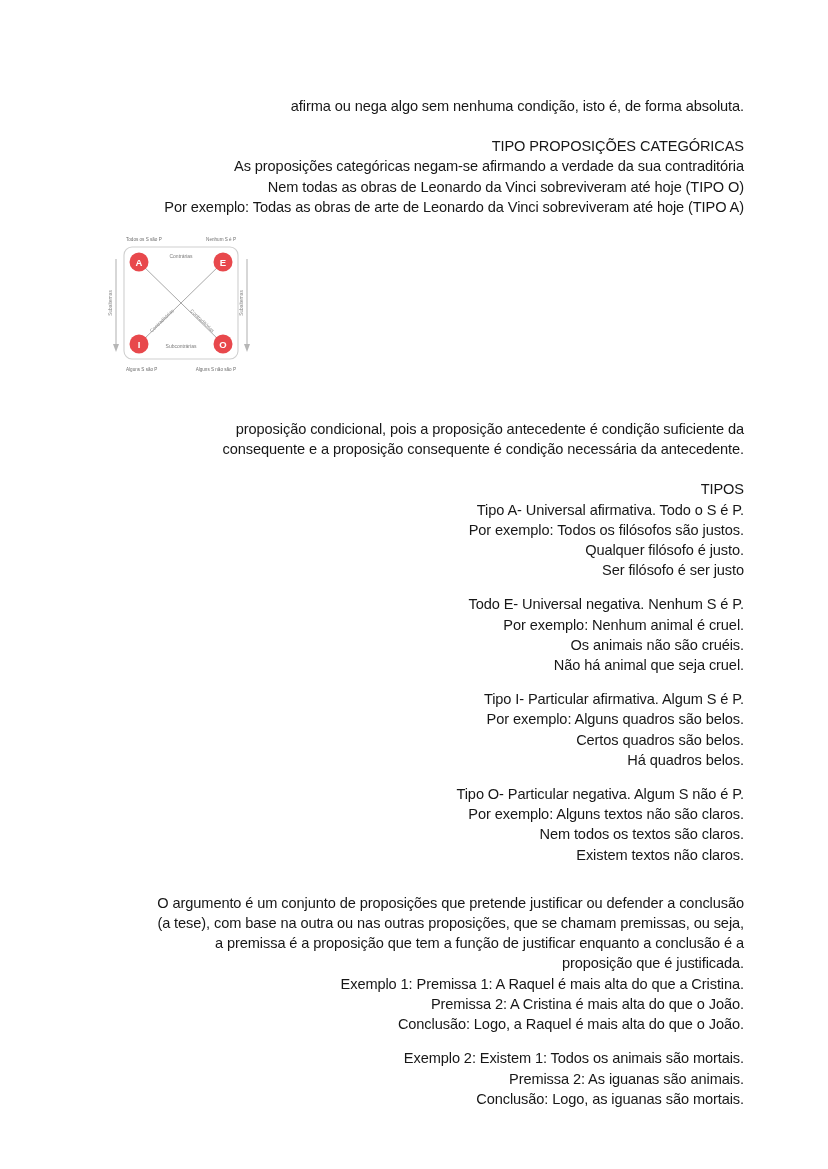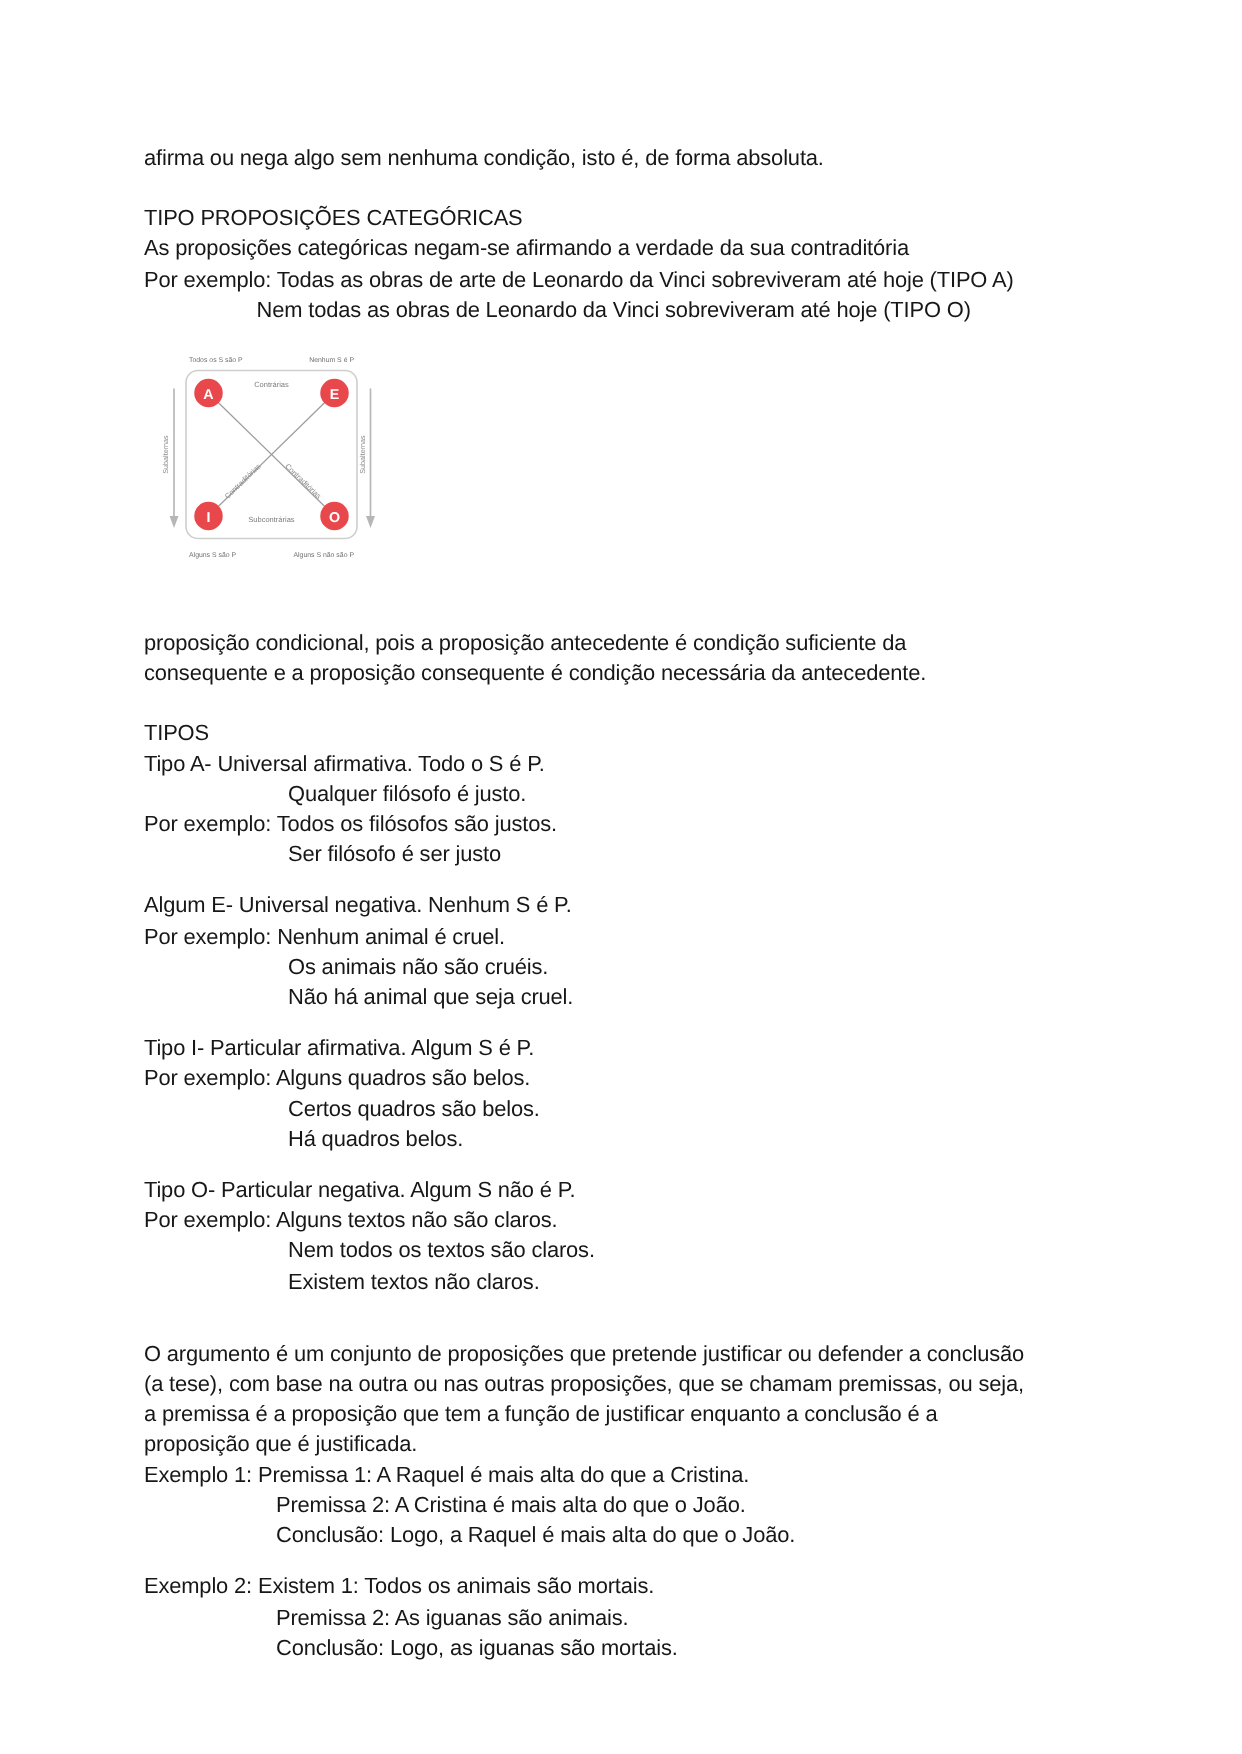--- a/index.html
+++ b/index.html
@@ -15,20 +15,21 @@
     color: #1a1a1a;
     position: relative;
     overflow: hidden;
   }
   .page {
     position: absolute;
     left: 0; top: 0;
     width: 828px;
     height: 1169px;
     background: #ffffff;
+    text-align: right;
   }
   .content {
     position: absolute;
     left: 96px;
     top: 96px;
     width: 648px;
   }
   p, .line {
     margin: 0;
     font-size: 14.6px;
@@ -60,22 +61,22 @@
 <div class="page">
   <div class="content">
 
     <p class="line">afirma ou nega algo sem nenhuma condição, isto é, de forma absoluta.</p>
 
     <div class="spacer-md"></div>
 
     <div class="block">
       <p class="line">TIPO PROPOSIÇÕES CATEGÓRICAS</p>
       <p class="line">As proposições categóricas negam-se afirmando a verdade da sua contraditória</p>
+      <p class="line indent-1">Nem todas as obras de Leonardo da Vinci sobreviveram até hoje (TIPO O)</p>
       <p class="line">Por exemplo: Todas as obras de arte de Leonardo da Vinci sobreviveram até hoje (TIPO A)</p>
-      <p class="line indent-1">Nem todas as obras de Leonardo da Vinci sobreviveram até hoje (TIPO O)</p>
     </div>
 
     <div class="spacer-sm"></div>
 
     <div class="figure">
       <svg width="168" height="152" viewBox="0 0 168 152" xmlns="http://www.w3.org/2000/svg">
 
         <rect x="18" y="16" width="114" height="112" rx="8" ry="8" fill="none" stroke="#cfcfcf" stroke-width="1.1"></rect>
 
         <line x1="33" y1="31" x2="117" y2="113" stroke="#9e9e9e" stroke-width="0.9"></line>
@@ -120,29 +121,29 @@
       <p class="line">consequente e a proposição consequente é condição necessária da antecedente.</p>
     </div>
 
     <div class="spacer-md"></div>
 
     <div class="block">
       <p class="line">TIPOS</p>
 
       <div>
         <p class="line"><b>Tipo A-</b><span> Universal afirmativa. Todo o S é P.</span></p>
+        <p class="line"><span>Por exemplo: </span><b>Todos os filósofos são justos.</b><span></span></p>
         <p class="line indent-2">Qualquer filósofo é justo.</p>
-        <p class="line"><span>Por exemplo: </span><b>Todos os filósofos são justos.</b><span></span></p>
         <p class="line indent-2">Ser filósofo é ser justo</p>
       </div>
 
       <div class="spacer-sm"></div>
 
       <div>
-        <p class="line"><b>Algum E-</b><span> Universal negativa. Nenhum S é P.</span></p>
+        <p class="line"><b>Todo E-</b><span> Universal negativa. Nenhum S é P.</span></p>
         <p class="line"><span>Por exemplo: </span><b>Nenhum animal é cruel</b><span>.</span></p>
         <p class="line indent-2">Os animais não são cruéis.</p>
         <p class="line indent-2">Não há animal que seja cruel.</p>
       </div>
 
       <div class="spacer-sm"></div>
 
       <div>
         <p class="line"><b>Tipo I-</b><span> Particular afirmativa. Algum S é P.</span></p>
         <p class="line"><span>Por exemplo: </span><b>Alguns quadros são belos.</b><span></span></p>

